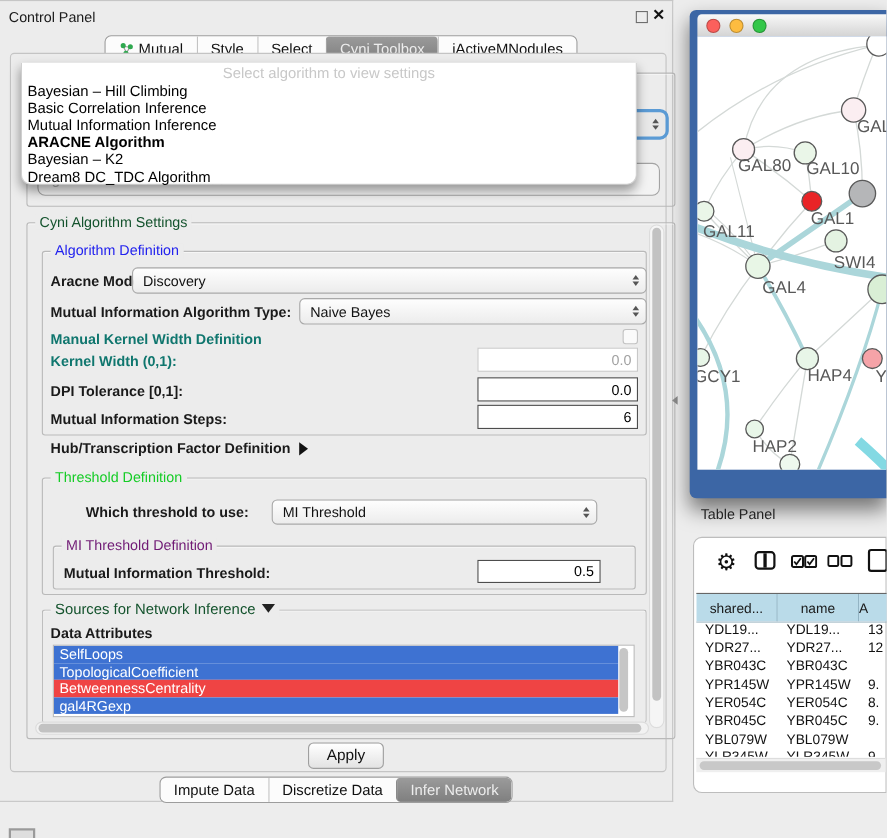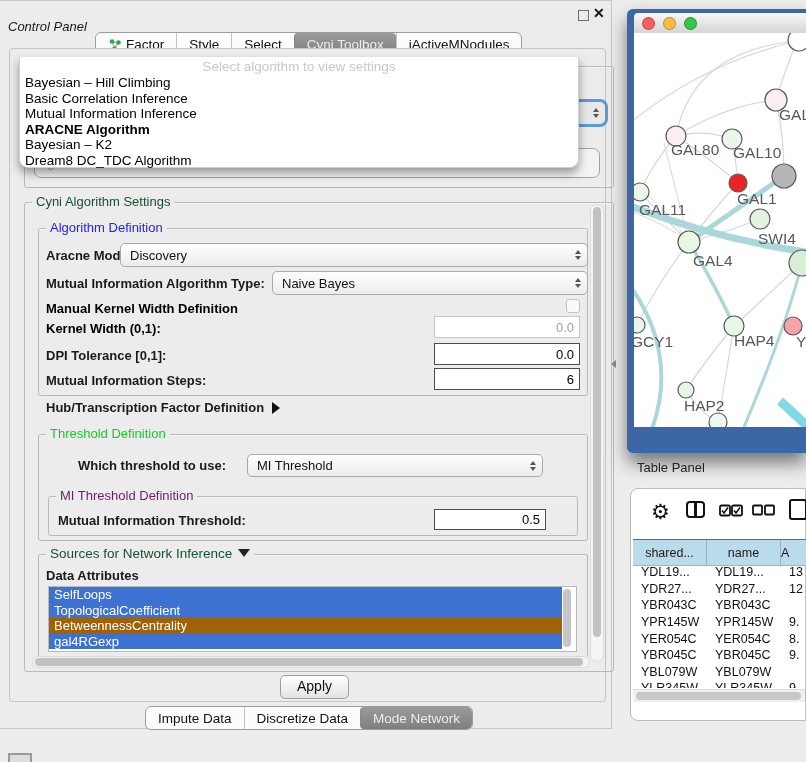--- a/index.html
+++ b/index.html
@@ -3,21 +3,21 @@
 <meta charset="utf-8">
 <style>
   html,body{margin:0;padding:0;width:806px;height:762px;overflow:hidden;
     background:#ededed;font-family:"Liberation Sans",sans-serif;}
   #app{position:relative;width:806px;height:762px;}
   .abs{position:absolute;}
 
   
   #cp-window{left:0;top:5;width:612px;height:729px;background:#ececec;
     border:1px solid #c6c6c6;border-left:none;box-sizing:border-box;}
-  #cp-title{left:8px;top:18px;font-size:13px;color:#1a1a1a;font-style:italic;}
+  #cp-title{left:8px;top:7px;font-size:13px;color:#1a1a1a;}
   #cp-float{left:578px;top:9px;width:9px;height:9px;border:1.5px solid #6e6e6e;background:#ececec;}
   #cp-close{left:593px;top:4px;font-size:14px;font-weight:bold;color:#111;}
 
   
   .tabbar{display:flex;align-items:stretch;background:#fcfcfc;border:1px solid #9d9d9d;
     border-radius:6px;overflow:hidden;height:22px;}
   .tab{display:flex;align-items:center;gap:5px;padding:0 12px;font-size:13.5px;color:#111;
     border-left:1px solid #c3c3c3;white-space:nowrap;}
   .tab:first-child{border-left:none;}
   .tab.sel{background:linear-gradient(#9b9b9b,#7f7f7f);color:#ededed;border-left-color:#8a8a8a;border-radius:4px;}
@@ -42,21 +42,21 @@
   
   #algo-popup{left:18px;top:55px;width:560px;height:111px;background:#fff;
     border:1px solid #cfcfcf;border-top:none;border-radius:0 0 9px 9px;
     box-shadow:0 5px 10px rgba(0,0,0,.38);z-index:5;box-sizing:border-box;}
   #algo-placeholder{text-align:center;font-size:13.5px;color:#c8c8c8;line-height:17px;padding-top:1px;}
   .algo-item{font-size:13.5px;color:#000;line-height:15.5px;padding-left:5px;white-space:nowrap;}
   .algo-item.bold{font-weight:bold;}
 
   
   .lbl{position:absolute;font-size:13px;font-weight:bold;color:#1a1a1a;white-space:nowrap;}
-  .lbl.dis{color:#000000;}
+  .lbl.dis{color:#0f766e;}
   .fld{position:absolute;text-align:right;font-size:13px;font-family:"Liberation Sans",sans-serif;
     padding:0 5px;box-sizing:border-box;background:#fff;outline:none;}
   .fld.en{border:1.5px solid #4d4d4d;color:#000;}
   .fld.dis{border:1px solid #c8c8c8;color:#a2a2a2;}
   .combo{position:absolute;border:1px solid #a9a9a9;border-radius:5px;
     background:linear-gradient(#fefefe,#ececec);font-size:13px;color:#111;
     display:flex;align-items:center;padding-left:9px;box-sizing:border-box;}
   .stepper{position:absolute;right:6px;top:0;bottom:0;display:flex;flex-direction:column;
     justify-content:center;gap:2px;}
   .tri-up{width:0;height:0;border-left:3.5px solid transparent;border-right:3.5px solid transparent;
@@ -135,21 +135,21 @@
     <div class="abs" id="cp-close">✕</div>
 
     <div class="abs tabbar" id="top-tabbar">
         <div class="tab">
           <svg width="13" height="13">
             <path d="M4,4 L7,10 L10,5 Z" stroke="#999" fill="none" stroke-width="1"></path>
             <circle cx="4" cy="3.5" r="2.3" fill="#2fa84f"></circle>
             <circle cx="10.5" cy="4.5" r="2.3" fill="#2fa84f"></circle>
             <circle cx="6.5" cy="10.5" r="2.3" fill="#2fa84f"></circle>
           </svg>
-          <span>Factor</span>
+          <span>Mutual</span>
         </div>
         <div class="tab">
           <span>Style</span>
         </div>
         <div class="tab">
           <span>Select</span>
         </div>
         <div class="tab sel">
           <span>Cyni Toolbox</span>
         </div>
@@ -243,21 +243,21 @@
       <div class="gb" style="left:28px;top:505px;width:548px;height:102px;border-bottom:none;"></div>
       <div class="gb-label" style="left:36px;top:498px;font-size:13.5px;">
         <span>Sources for Network Inference</span><span class="arrow-down"></span>
       </div>
       <div class="lbl" style="left:36px;top:519px;">Data Attributes</div>
 
       <div class="abs" id="attr-list" style="top:537px;">
         <div id="attr-items">
             <div class="attr-item" style="background: rgb(62, 114, 210);">SelfLoops</div>
             <div class="attr-item" style="background: rgb(62, 114, 210);">TopologicalCoefficient</div>
-            <div class="attr-item" style="background: #a16207;">BetweennessCentrality</div>
+            <div class="attr-item" style="background: #ef4444;">BetweennessCentrality</div>
             <div class="attr-item" style="background: rgb(62, 114, 210);">gal4RGexp</div>
           </div>
         <i id="attr-vscroll"></i>
       </div>
 
       <div class="abs" id="panel-vscroll-track" style="top:155px;">
         <i id="panel-vscroll-thumb"></i>
       </div>
       <div class="abs" id="panel-hscroll-track" style="top:607px;">
         <i id="panel-hscroll-thumb"></i>
@@ -267,21 +267,21 @@
     </div>
 
     <div class="abs tabbar" id="bottom-tabbar">
         <div class="tab">
           <span>Impute Data</span>
         </div>
         <div class="tab">
           <span>Discretize Data</span>
         </div>
         <div class="tab sel">
-          <span>Mode Network</span>
+          <span>Infer Network</span>
         </div>
       </div>
   </div>
 
   <div class="abs" id="split-arrow"></div>
   <div class="abs" id="corner-chip"></div>
 
   <div class="abs" id="net-window">
     <div class="abs" id="net-titlebar">
         <i class="traffic" style="background: rgb(251, 96, 92);"></i>

